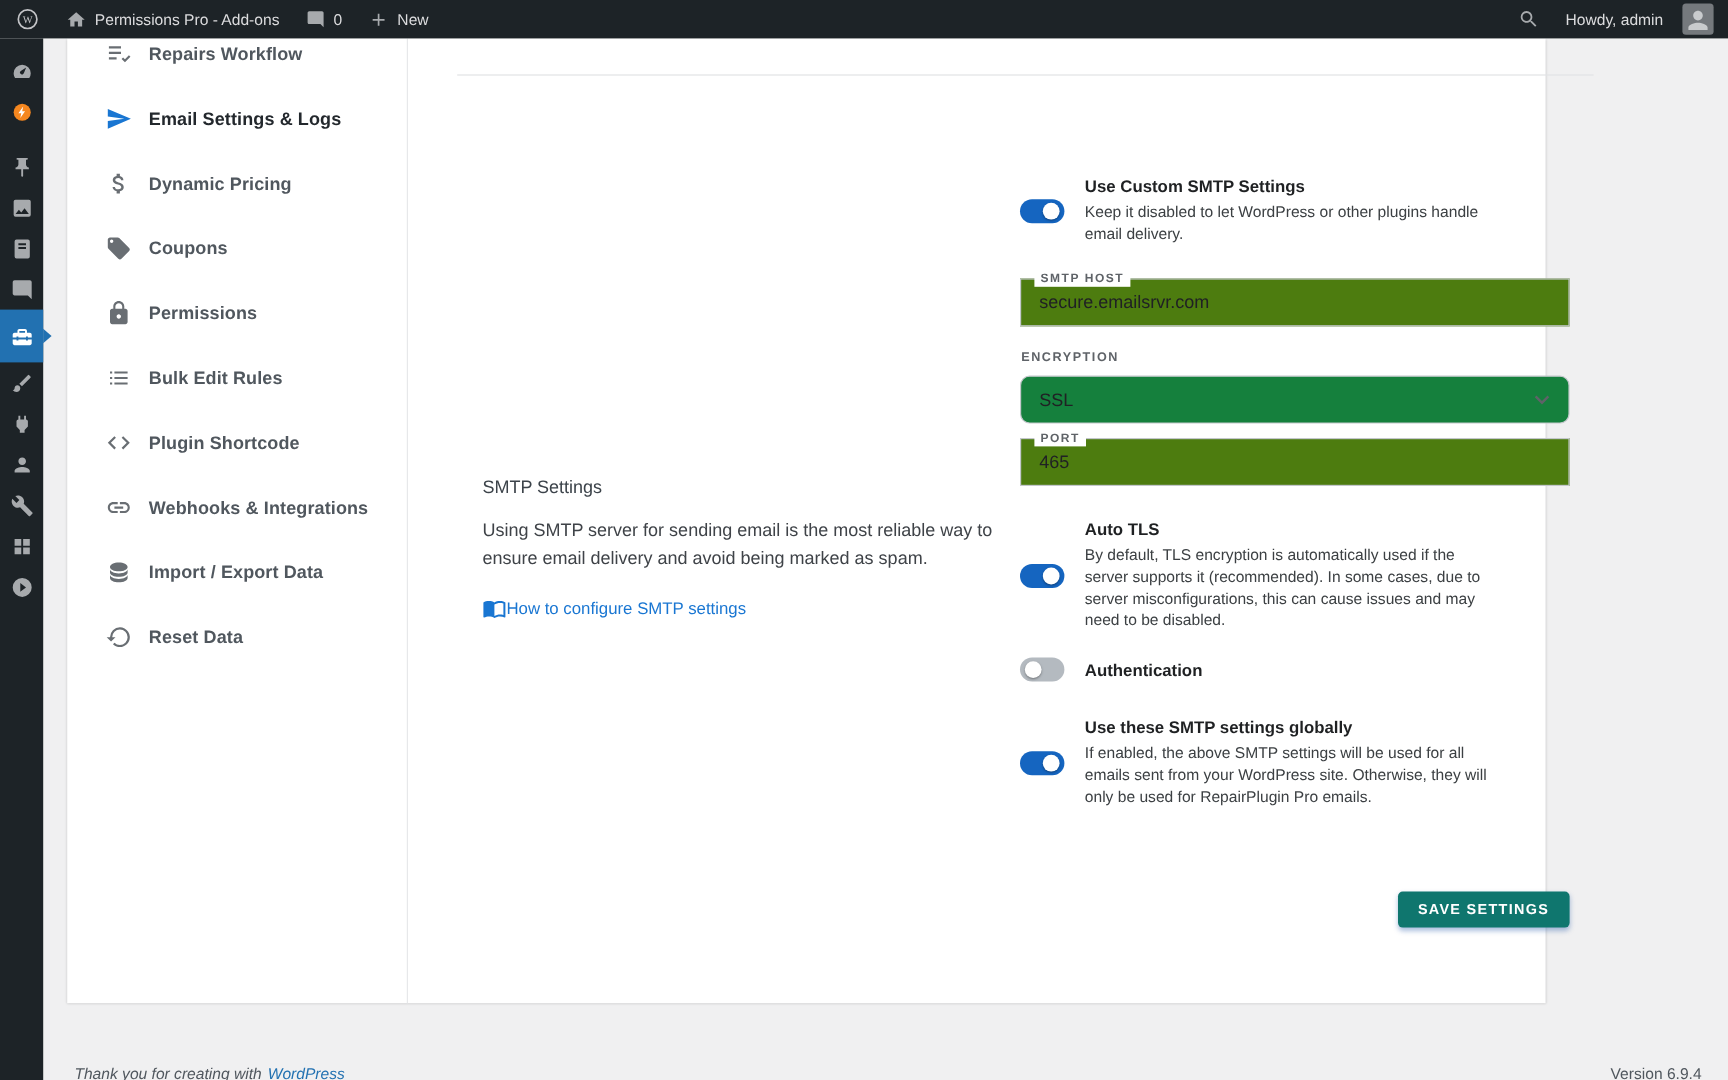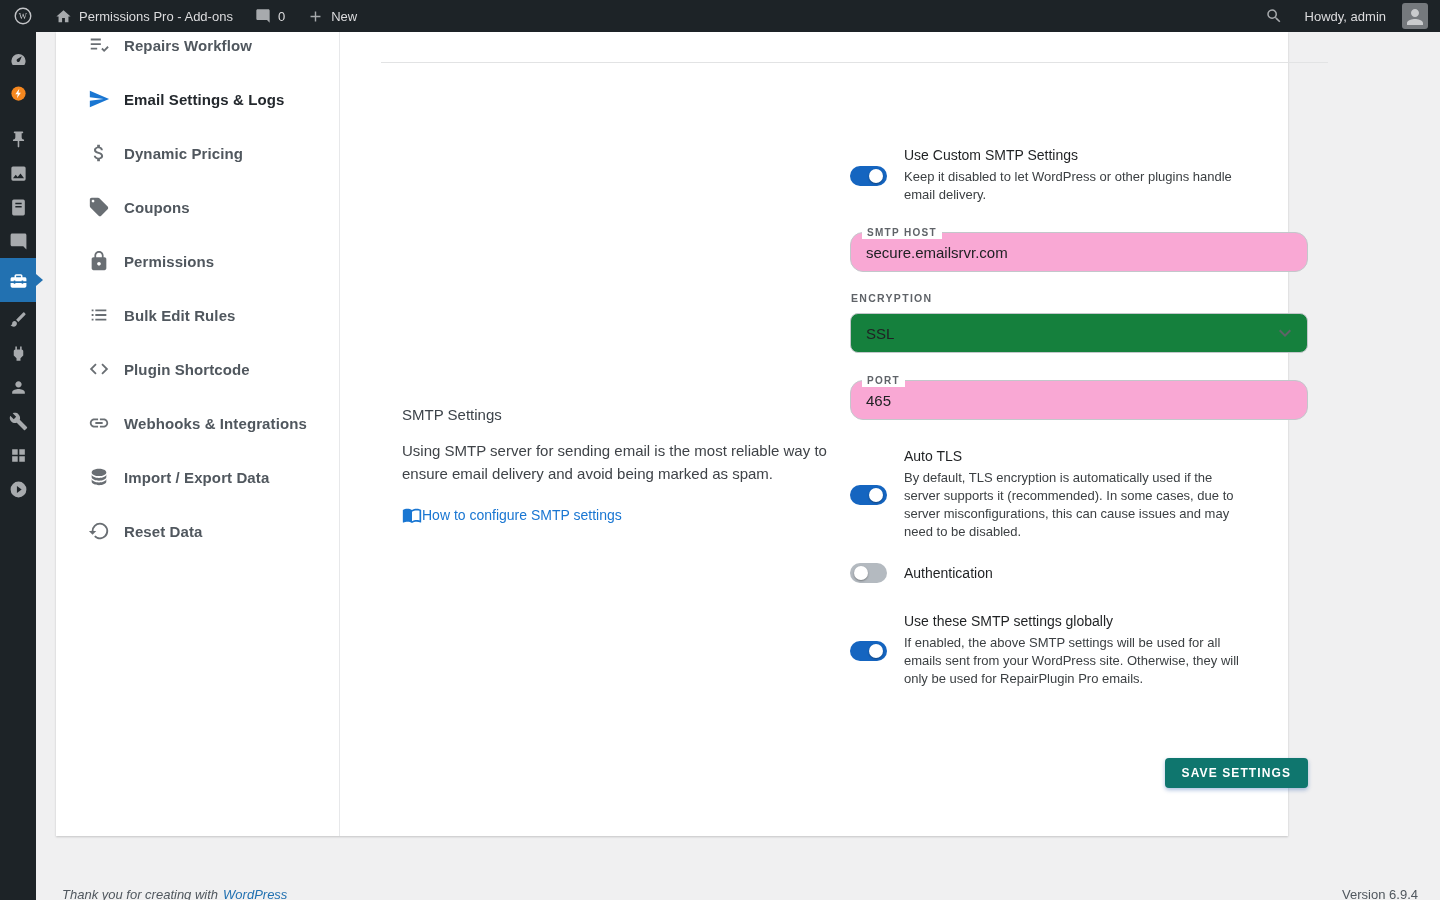--- a/index.html
+++ b/index.html
@@ -60,33 +60,33 @@
   .info-desc { font-size: 15px; line-height: 23px; color: #3f4348; margin: 0; }
   .doc-link { margin-top: 20px; display: inline-flex; align-items: center; color: #1976d2; font-size: 14px; font-weight: 500; cursor: pointer; }
   .doc-link svg { width: 20px; height: 20px; fill: #1976d2; }
 
   .form { margin-left: auto; width: 458px; }
   .trow { display: flex; align-items: center; gap: 17px; }
   .toggle { flex: 0 0 37px; width: 37px; height: 20px; border-radius: 10px; background: #b4bac0; position: relative; cursor: pointer; }
   .toggle::after { content: ""; position: absolute; top: 3px; left: 4px; width: 14px; height: 14px; border-radius: 50%; background: #fff; box-shadow: 0 1px 2px rgba(0,0,0,.35); }
   .toggle.on { background: #1565c0; }
   .toggle.on::after { left: 19px; }
-  .tlabel { font-size: 14px; font-weight: 400; color: #1f2123; margin-bottom: 5px; }
+  .tlabel { font-size: 14px; font-weight: 700; color: #1f2123; margin-bottom: 5px; }
   .thelp { font-size: 13px; line-height: 18px; color: #3c4043; max-width: 338px; }
   .row-auth .tlabel { margin-bottom: 0; }
 
   .row-host { margin-top: 28px; }
   .enc-label { margin: 20px 0 9px 1px; font-size: 10.5px; letter-spacing: 1.3px; color: #5f6368; font-weight: 600; }
-  .row-port { margin-top: 27px; }
+  .row-port { margin-top: 12px; }
   .row-tls { margin-top: 28px; }
   .row-auth { margin-top: 22px; }
   .row-global { margin-top: 30px; }
   .save-row { margin-top: 70px; display: flex; justify-content: flex-end; }
 
-  .field { position: relative; height: 40px; border: 1px solid #c3c7cb; border-radius: 13px; background: #f9a8d4; }
+  .field { position: relative; height: 40px; border: 1px solid #c3c7cb; border-radius: 0; background: #4d7c0f; }
   .field input { width: 100%; height: 100%; border: 0; outline: 0; background: transparent; padding: 0 15px; font-size: 15px; color: #202124; font-family: inherit; border-radius: 8px; }
   .flabel { position: absolute; top: -6px; left: 11px; background: #fff; padding: 0 5px; font-size: 10px; letter-spacing: 1.3px; color: #5f6368; font-weight: 600; line-height: 12px; }
   .select { height: 40px; border: 1px solid #c3c7cb; border-radius: 8px; display: flex; align-items: center; justify-content: space-between; padding: 0 10px 0 15px; font-size: 15px; color: #202124; cursor: pointer; background: #15803d; }
   .select svg { width: 24px; height: 24px; fill: #5f6368; }
 
   .save-btn { background: #0f766e; color: #fff; border: 0; border-radius: 4px; height: 30px; padding: 0 17px; font-size: 12px; font-weight: 700; letter-spacing: 1.1px; font-family: inherit; cursor: pointer; box-shadow: 0 2px 4px rgba(13,71,161,.35); }
 
   
   #footer { position: absolute; left: 62px; right: 22px; top: 887px; display: flex; justify-content: space-between; font-size: 13px; color: #50575e; z-index: 5; }
   .thanks { font-style: italic; display: flex; gap: 5px; }

